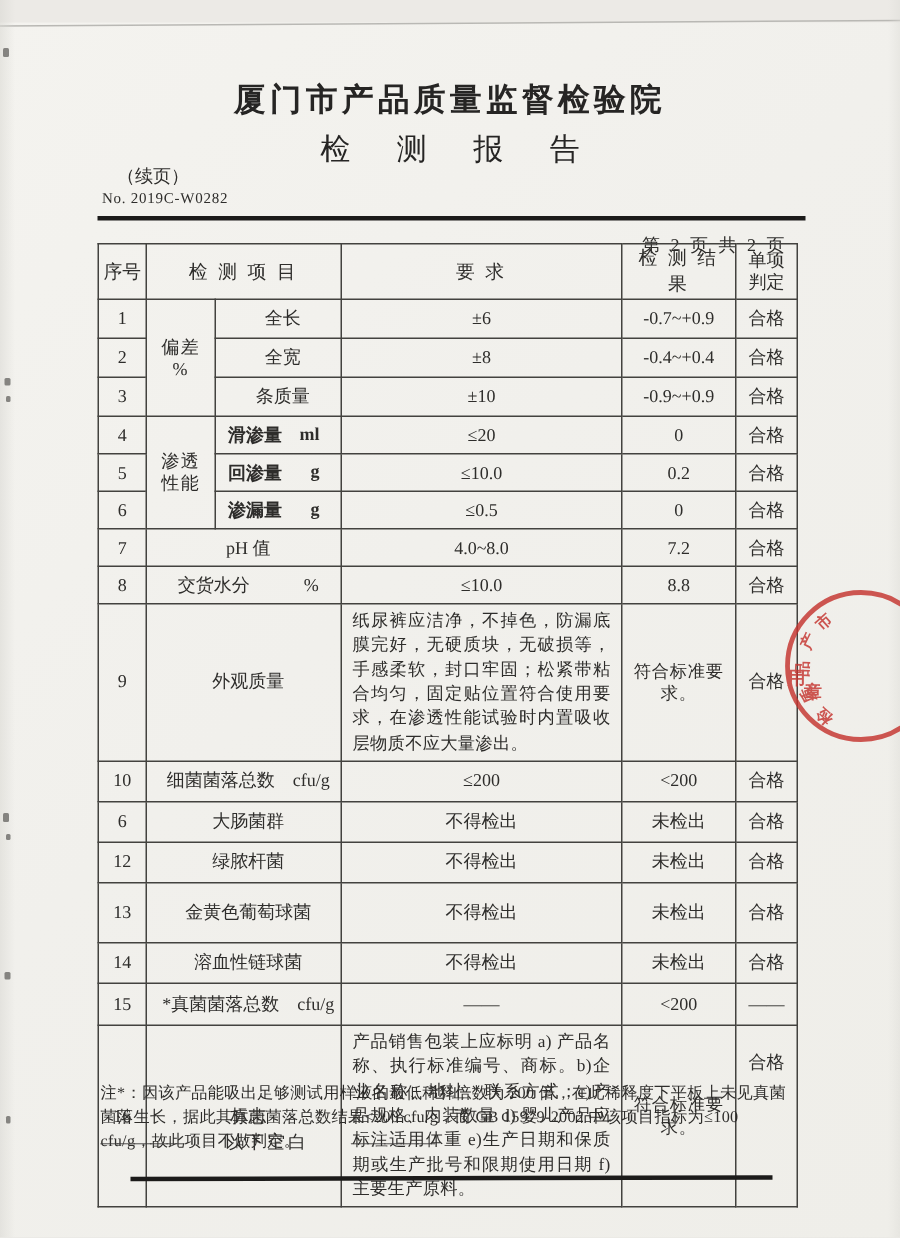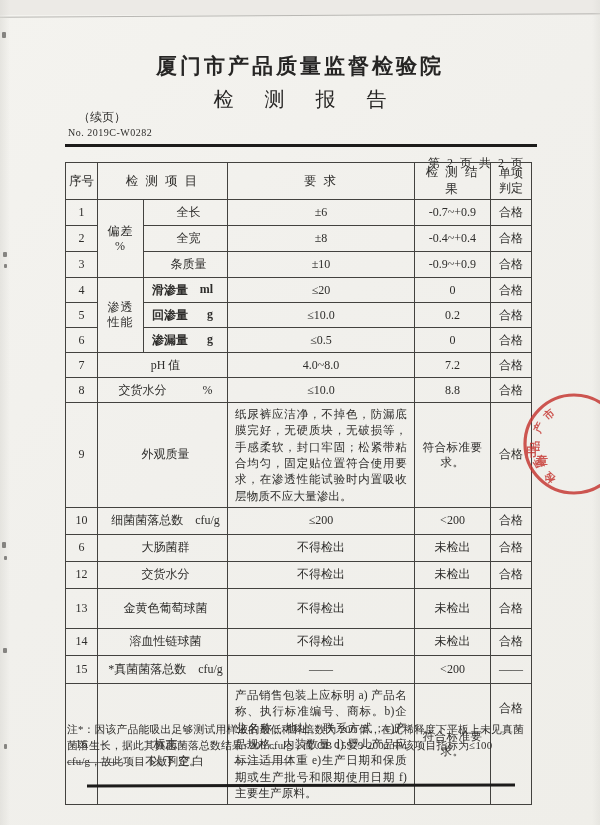--- a/index.html
+++ b/index.html
@@ -222,21 +222,21 @@
       </tr>
       <tr style="height:27px">
         <td>6</td>
         <td colspan="2" class="cell-left">大肠菌群</td>
         <td>不得检出</td>
         <td>未检出</td>
         <td>合格</td>
       </tr>
       <tr style="height:27px">
         <td>12</td>
-        <td colspan="2" class="cell-left">交货水分</td>
+        <td colspan="2" class="cell-left">绿脓杆菌</td>
         <td>不得检出</td>
         <td>未检出</td>
         <td>合格</td>
       </tr>
       <tr style="height:40px">
         <td>13</td>
         <td colspan="2" class="cell-left">金黄色葡萄球菌</td>
         <td>不得检出</td>
         <td>未检出</td>
         <td>合格</td>

